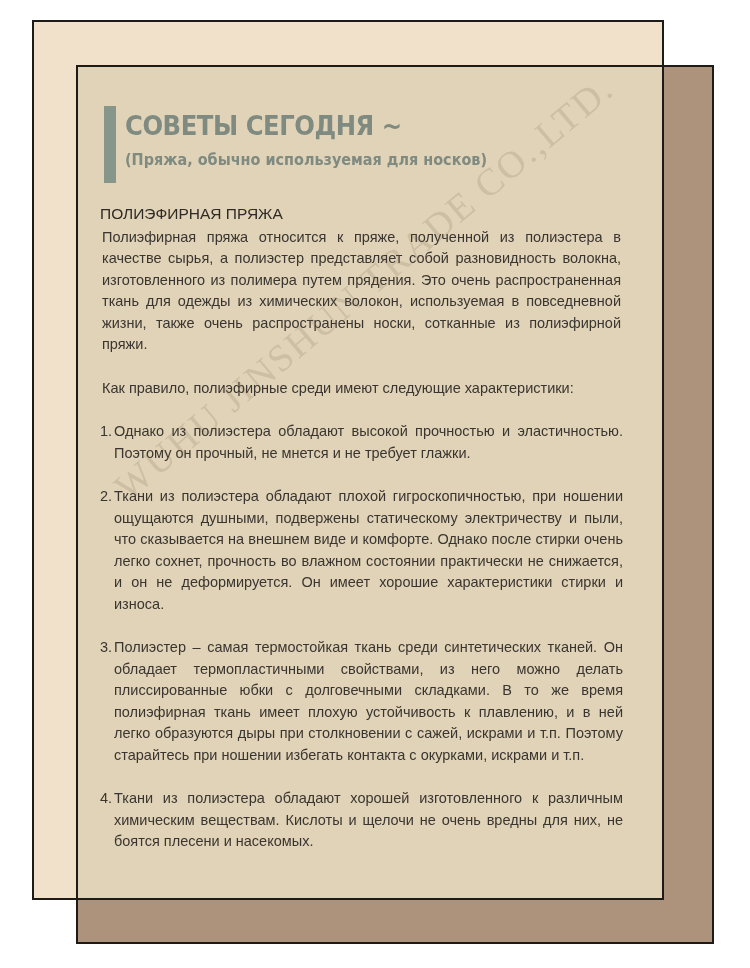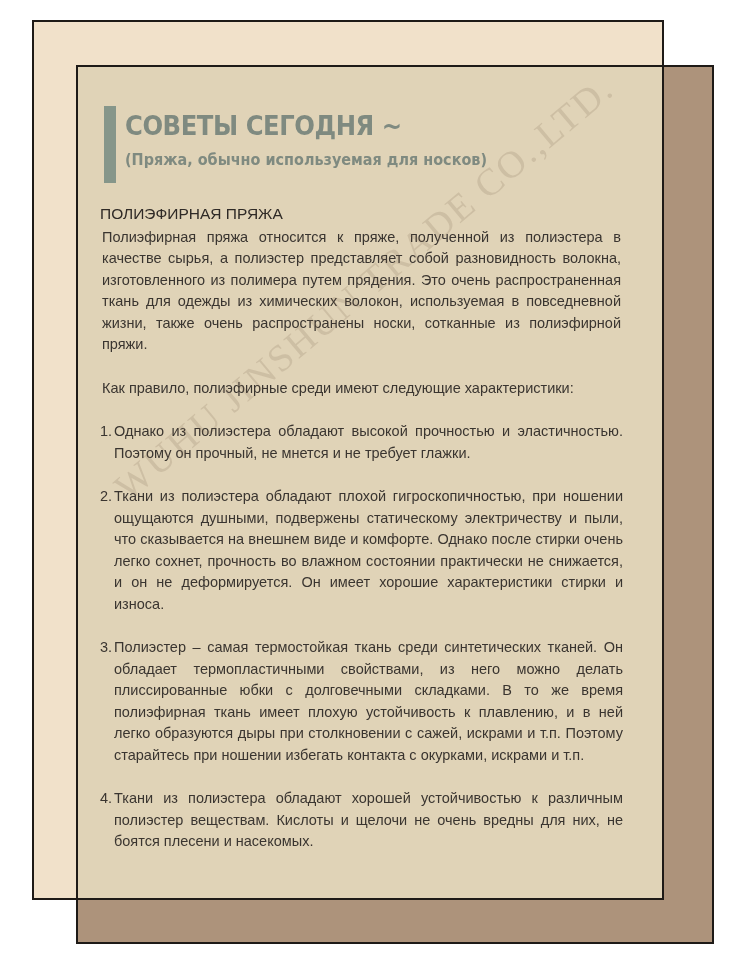--- a/index.html
+++ b/index.html
@@ -53,18 +53,18 @@
     <li class="list-item">
       <span class="num">2.</span>
       <span class="item-text">Ткани из полиэстера обладают плохой гигроскопичностью, при ношении ощущаются душными, подвержены статическому электричеству и пыли, что сказывается на внешнем виде и комфорте. Однако после стирки очень легко сохнет, прочность во влажном состоянии практически не снижается, и он не деформируется. Он имеет хорошие характеристики стирки и износа.</span>
     </li>
     <li class="list-item">
       <span class="num">3.</span>
       <span class="item-text">Полиэстер – самая термостойкая ткань среди синтетических тканей. Он обладает термопластичными свойствами, из него можно делать плиссированные юбки с долговечными складками. В то же время полиэфирная ткань имеет плохую устойчивость к плавлению, и в ней легко образуются дыры при столкновении с сажей, искрами и т.п. Поэтому старайтесь при ношении избегать контакта с окурками, искрами и т.п.</span>
     </li>
     <li class="list-item">
       <span class="num">4.</span>
-      <span class="item-text">Ткани из полиэстера обладают хорошей устойчивостью к различным полиэстер веществам. Кислоты и щелочи не очень вредны для них, не боятся плесени и насекомых.</span>
+      <span class="item-text">Ткани из полиэстера обладают хорошей изготовленного к различным химическим веществам. Кислоты и щелочи не очень вредны для них, не боятся плесени и насекомых.</span>
     </li>
   </ol>
 </div>
 
 <div class="watermark">WUHU JINSHUN TRADE CO.,LTD.</div>
 
 </body></html>

